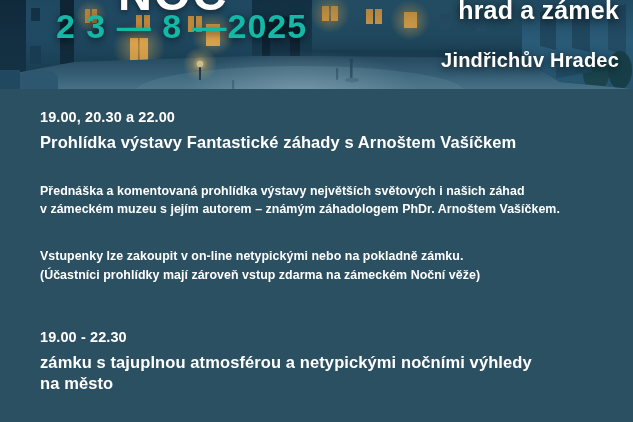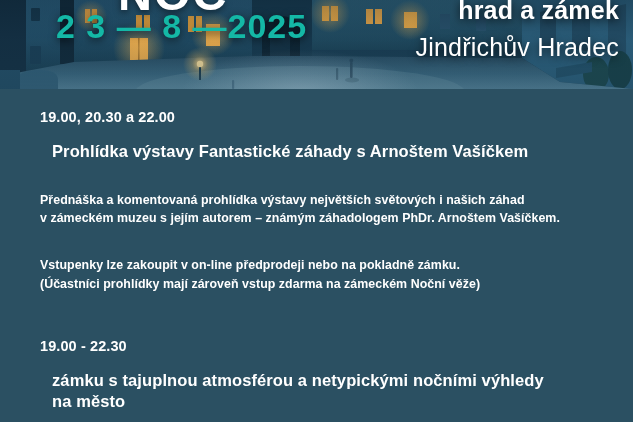--- a/index.html
+++ b/index.html
@@ -81,45 +81,45 @@
     text-shadow: 0 2px 9px rgba(0,0,0,0.75);
   }
   .hero-venue .v1 {
     display: block;
     font-size: 25px;
     font-weight: bold;
     letter-spacing: 0.2px;
   }
   .hero-venue .v2 {
     display: block;
-    font-size: 25px;
-    font-weight: normal;
+    font-size: 20px;
+    font-weight: bold;
     letter-spacing: 0.2px;
-    margin-top: 7px;
+    margin-top: 23px;
   }
 
   
   .content {
     padding: 18px 22px 0 40px;
   }
   .block { margin: 0; }
   .block-gap { height: 42px; }
 
   .event-time {
     font-size: 14.5px;
     font-weight: bold;
     line-height: 1.5;
     margin: 0 0 3px 0;
     letter-spacing: 0.1px;
   }
   .event-title {
     font-size: 16.5px;
     font-weight: bold;
     line-height: 1.32;
-    margin: 12px;
+    margin: 0;
     letter-spacing: 0.1px;
   }
   .para {
     font-size: 12.4px;
     font-weight: bold;
     line-height: 1.52;
     margin: 28px 0 0 0;
     letter-spacing: 0.05px;
   }
   .para .ln { display: block; }
@@ -247,21 +247,21 @@
     <div class="event-title">
       <span class="ln">Prohlídka výstavy Fantastické záhady s Arnoštem Vašíčkem</span>
     </div>
 
     <div class="para">
       <span class="ln">Přednáška a komentovaná prohlídka výstavy největších světových i našich záhad</span>
       <span class="ln">v zámeckém muzeu s jejím autorem – známým záhadologem PhDr. Arnoštem Vašíčkem.</span>
     </div>
 
     <div class="para">
-      <span class="ln">Vstupenky lze zakoupit v on-line předprodeji nebo na pokladně zámku.</span>
+      <span class="ln">Vstupenky lze zakoupit v on-line netypickými nebo na pokladně zámku.</span>
       <span class="ln">(Účastníci prohlídky mají zároveň vstup zdarma na zámeckém Noční věže)</span>
     </div>
   </div>
 
   <div class="block-gap"></div>
 
   <div class="block">
     <div class="event-time">19.00 - 22.30</div>
 
     <div class="event-title">

